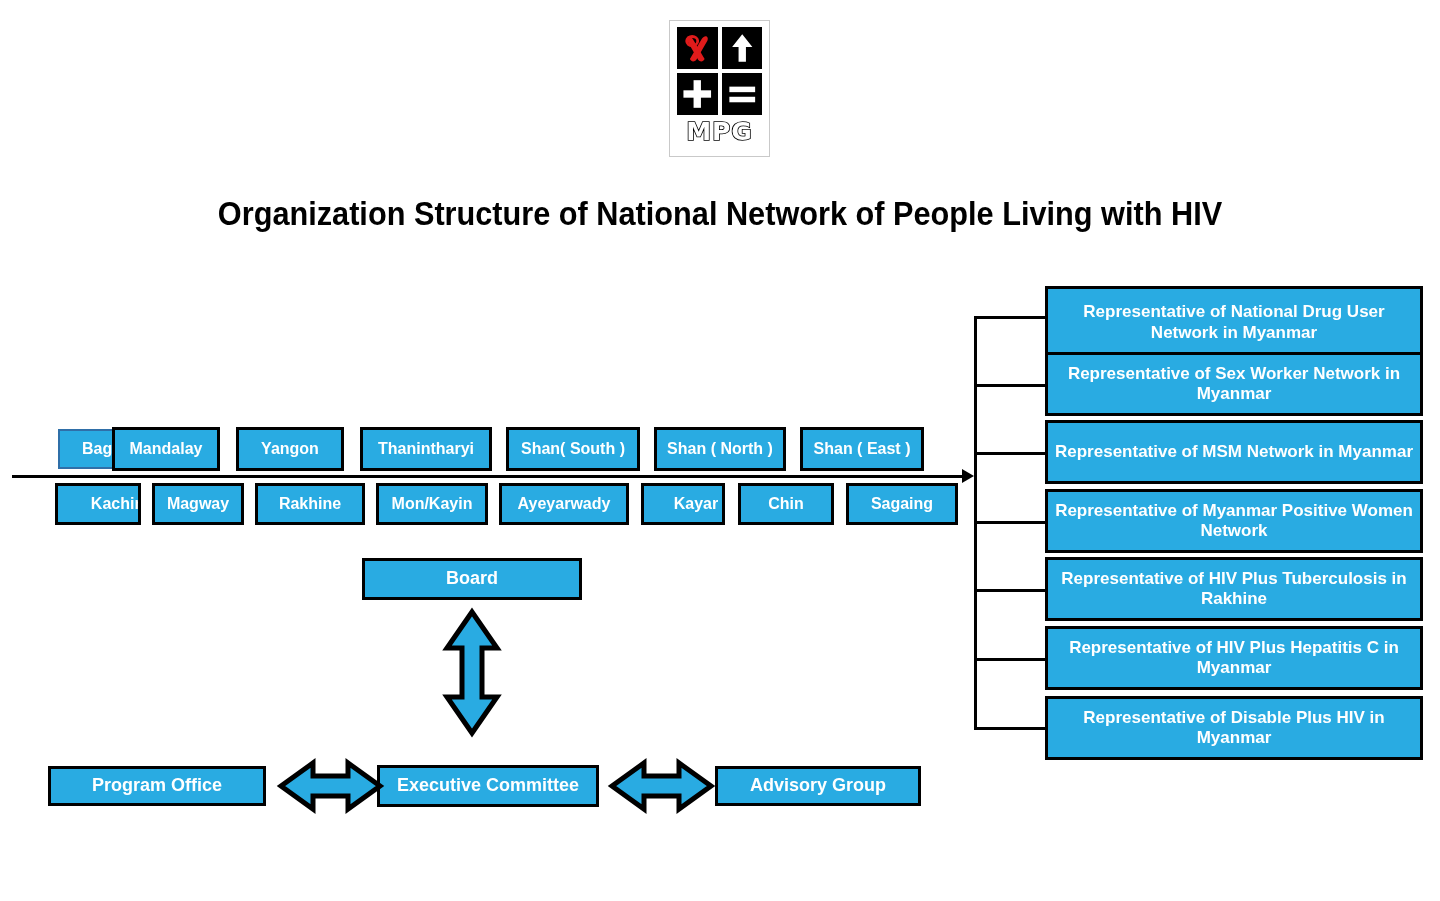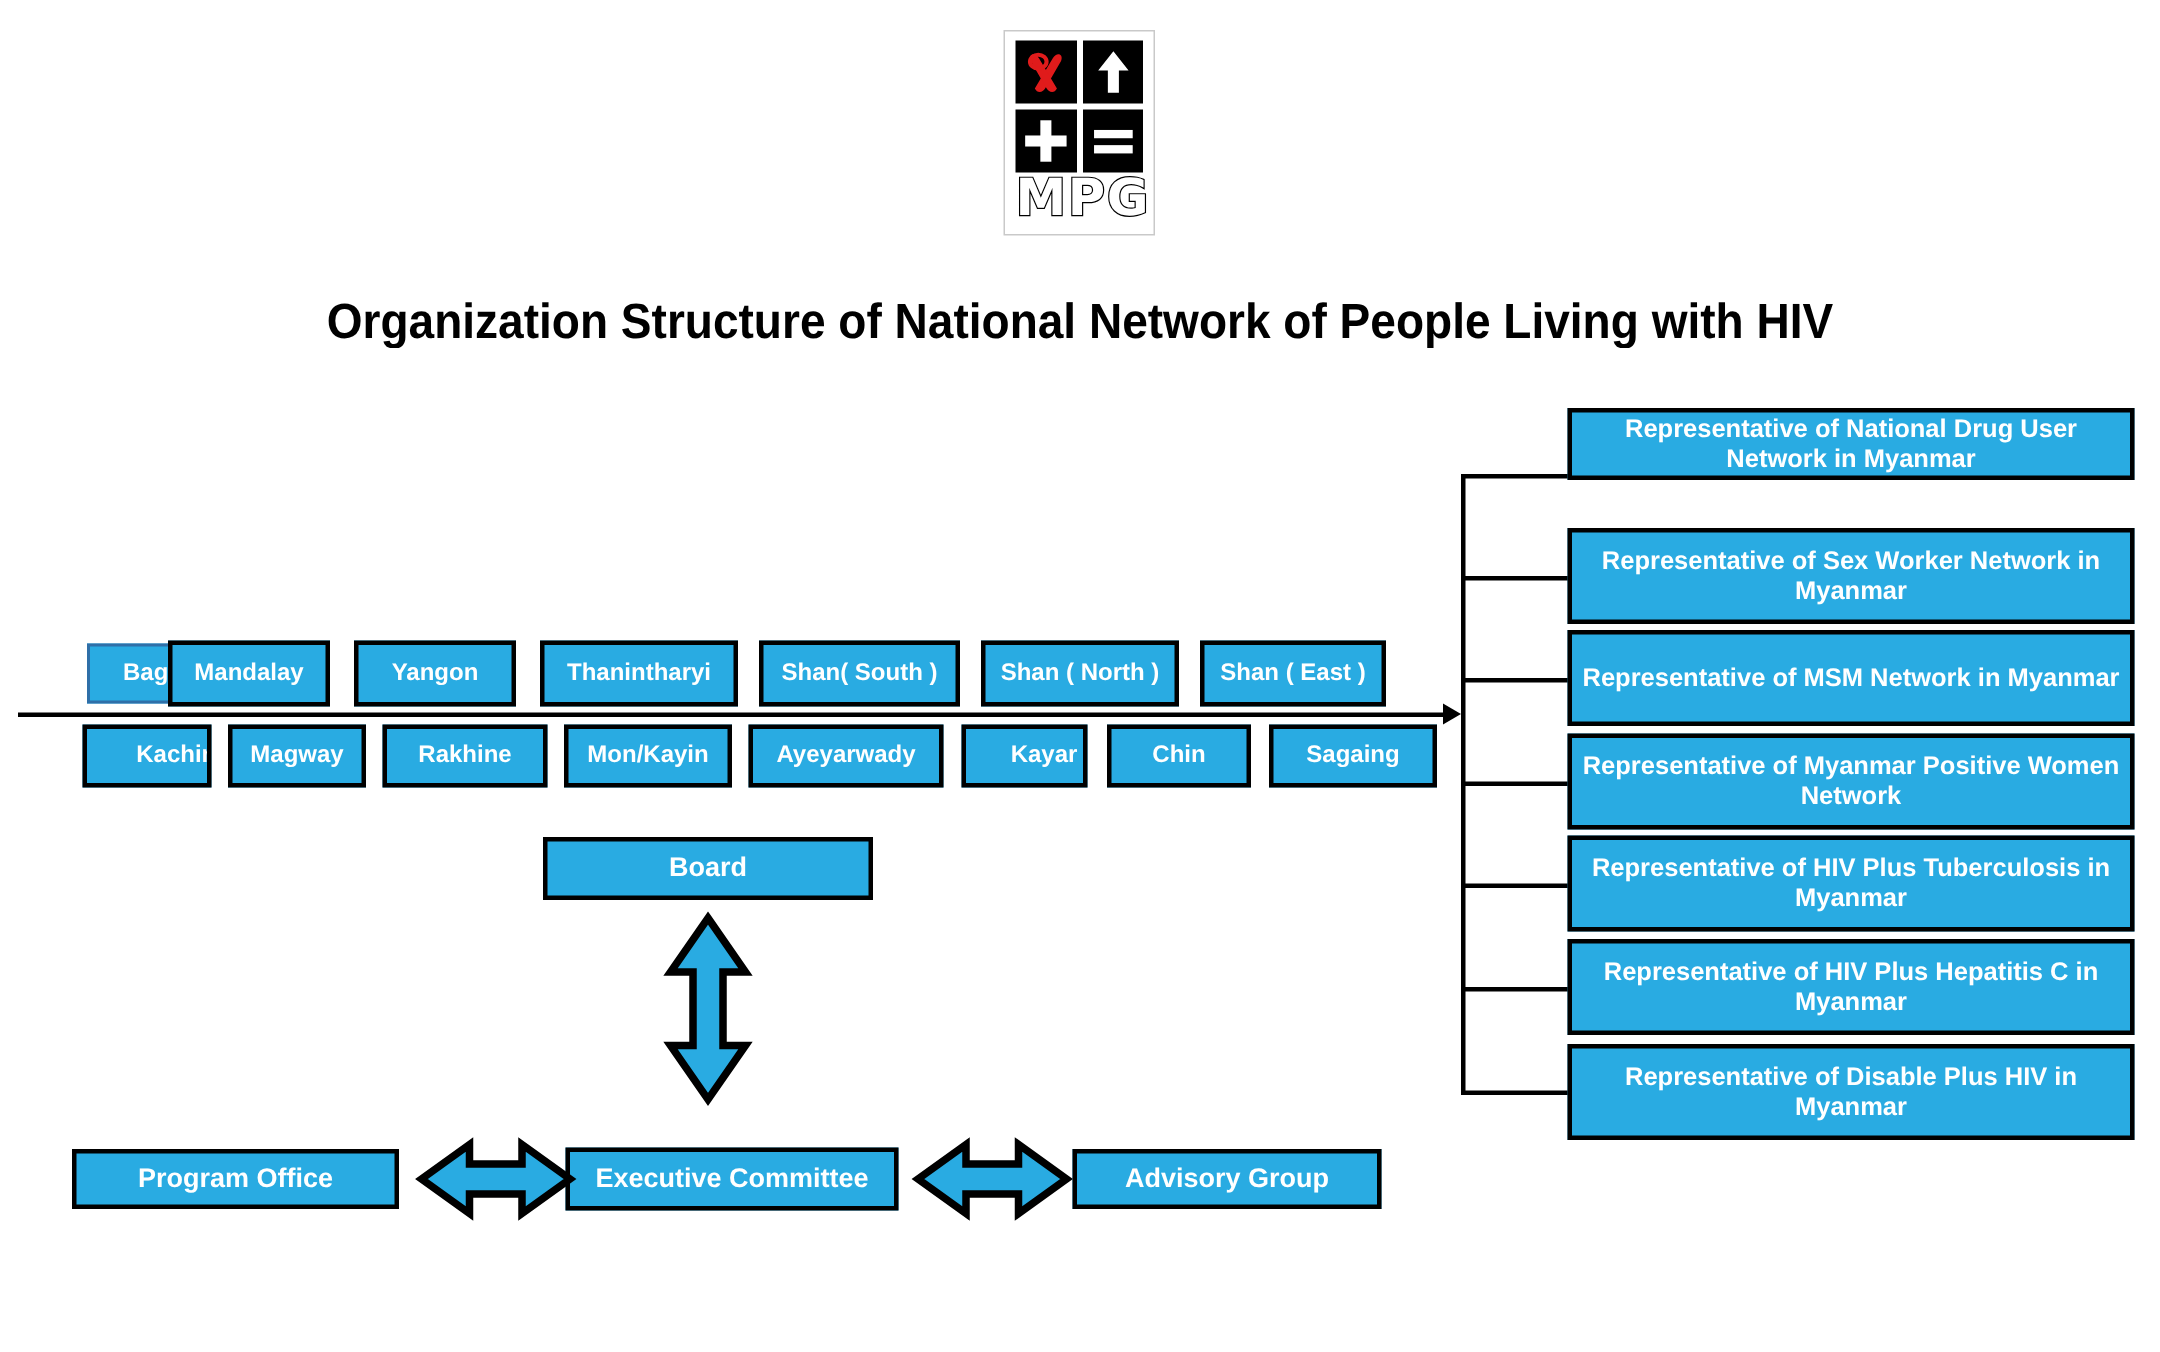--- a/index.html
+++ b/index.html
@@ -42,21 +42,21 @@
   }
   .logo-cell {
     background: #000000;
     position: relative;
   }
   .logo-cell svg { display: block; width: 100%; height: 100%; }
   .logo-text {
     text-align: center;
     font-family: "DejaVu Sans", sans-serif;
     font-weight: 700;
-    font-size: 34px;
+    font-size: 25px;
     line-height: 30px;
     letter-spacing: 1px;
     color: #ffffff;
     -webkit-text-stroke: 1.6px #000000;
     paint-order: stroke fill;
     margin-top: 2px;
   }
 
   
   .page-title {
@@ -220,34 +220,34 @@
   <div class="line-v" style="left:974px; top:316px; height:414px;"></div>
 
   <div class="line-h" style="left:974px; top:316px; width:72px;"></div>
   <div class="line-h" style="left:974px; top:384px; width:72px;"></div>
   <div class="line-h" style="left:974px; top:452px; width:72px;"></div>
   <div class="line-h" style="left:974px; top:521px; width:72px;"></div>
   <div class="line-h" style="left:974px; top:589px; width:72px;"></div>
   <div class="line-h" style="left:974px; top:658px; width:72px;"></div>
   <div class="line-h" style="left:974px; top:727px; width:72px;"></div>
 
-  <div class="box rep-box" style="left:1045px; top:272px; width:378px; height:48px;">
+  <div class="box rep-box" style="left:1045px; top:286px; width:378px; height:73px;">
     <span>Representative of National Drug User Network in Myanmar</span>
   </div>
   <div class="box rep-box" style="left:1045px; top:352px; width:378px; height:64px;">
     <span>Representative of Sex Worker Network in Myanmar</span>
   </div>
   <div class="box rep-box" style="left:1045px; top:420px; width:378px; height:64px;">
     <span>Representative of MSM Network in Myanmar</span>
   </div>
   <div class="box rep-box" style="left:1045px; top:489px; width:378px; height:64px;">
     <span>Representative of Myanmar Positive Women Network</span>
   </div>
   <div class="box rep-box" style="left:1045px; top:557px; width:378px; height:64px;">
-    <span>Representative of HIV Plus Tuberculosis in Myanmar</span>
+    <span>Representative of HIV Plus Tuberculosis in Rakhine</span>
   </div>
   <div class="box rep-box" style="left:1045px; top:626px; width:378px; height:64px;">
     <span>Representative of HIV Plus Hepatitis C in Myanmar</span>
   </div>
   <div class="box rep-box" style="left:1045px; top:696px; width:378px; height:64px;">
     <span>Representative of Disable Plus HIV in Myanmar</span>
   </div>
 
   <div class="box unit-box" style="left:362px; top:558px; width:220px; height:42px;">
     <span>Board</span>

